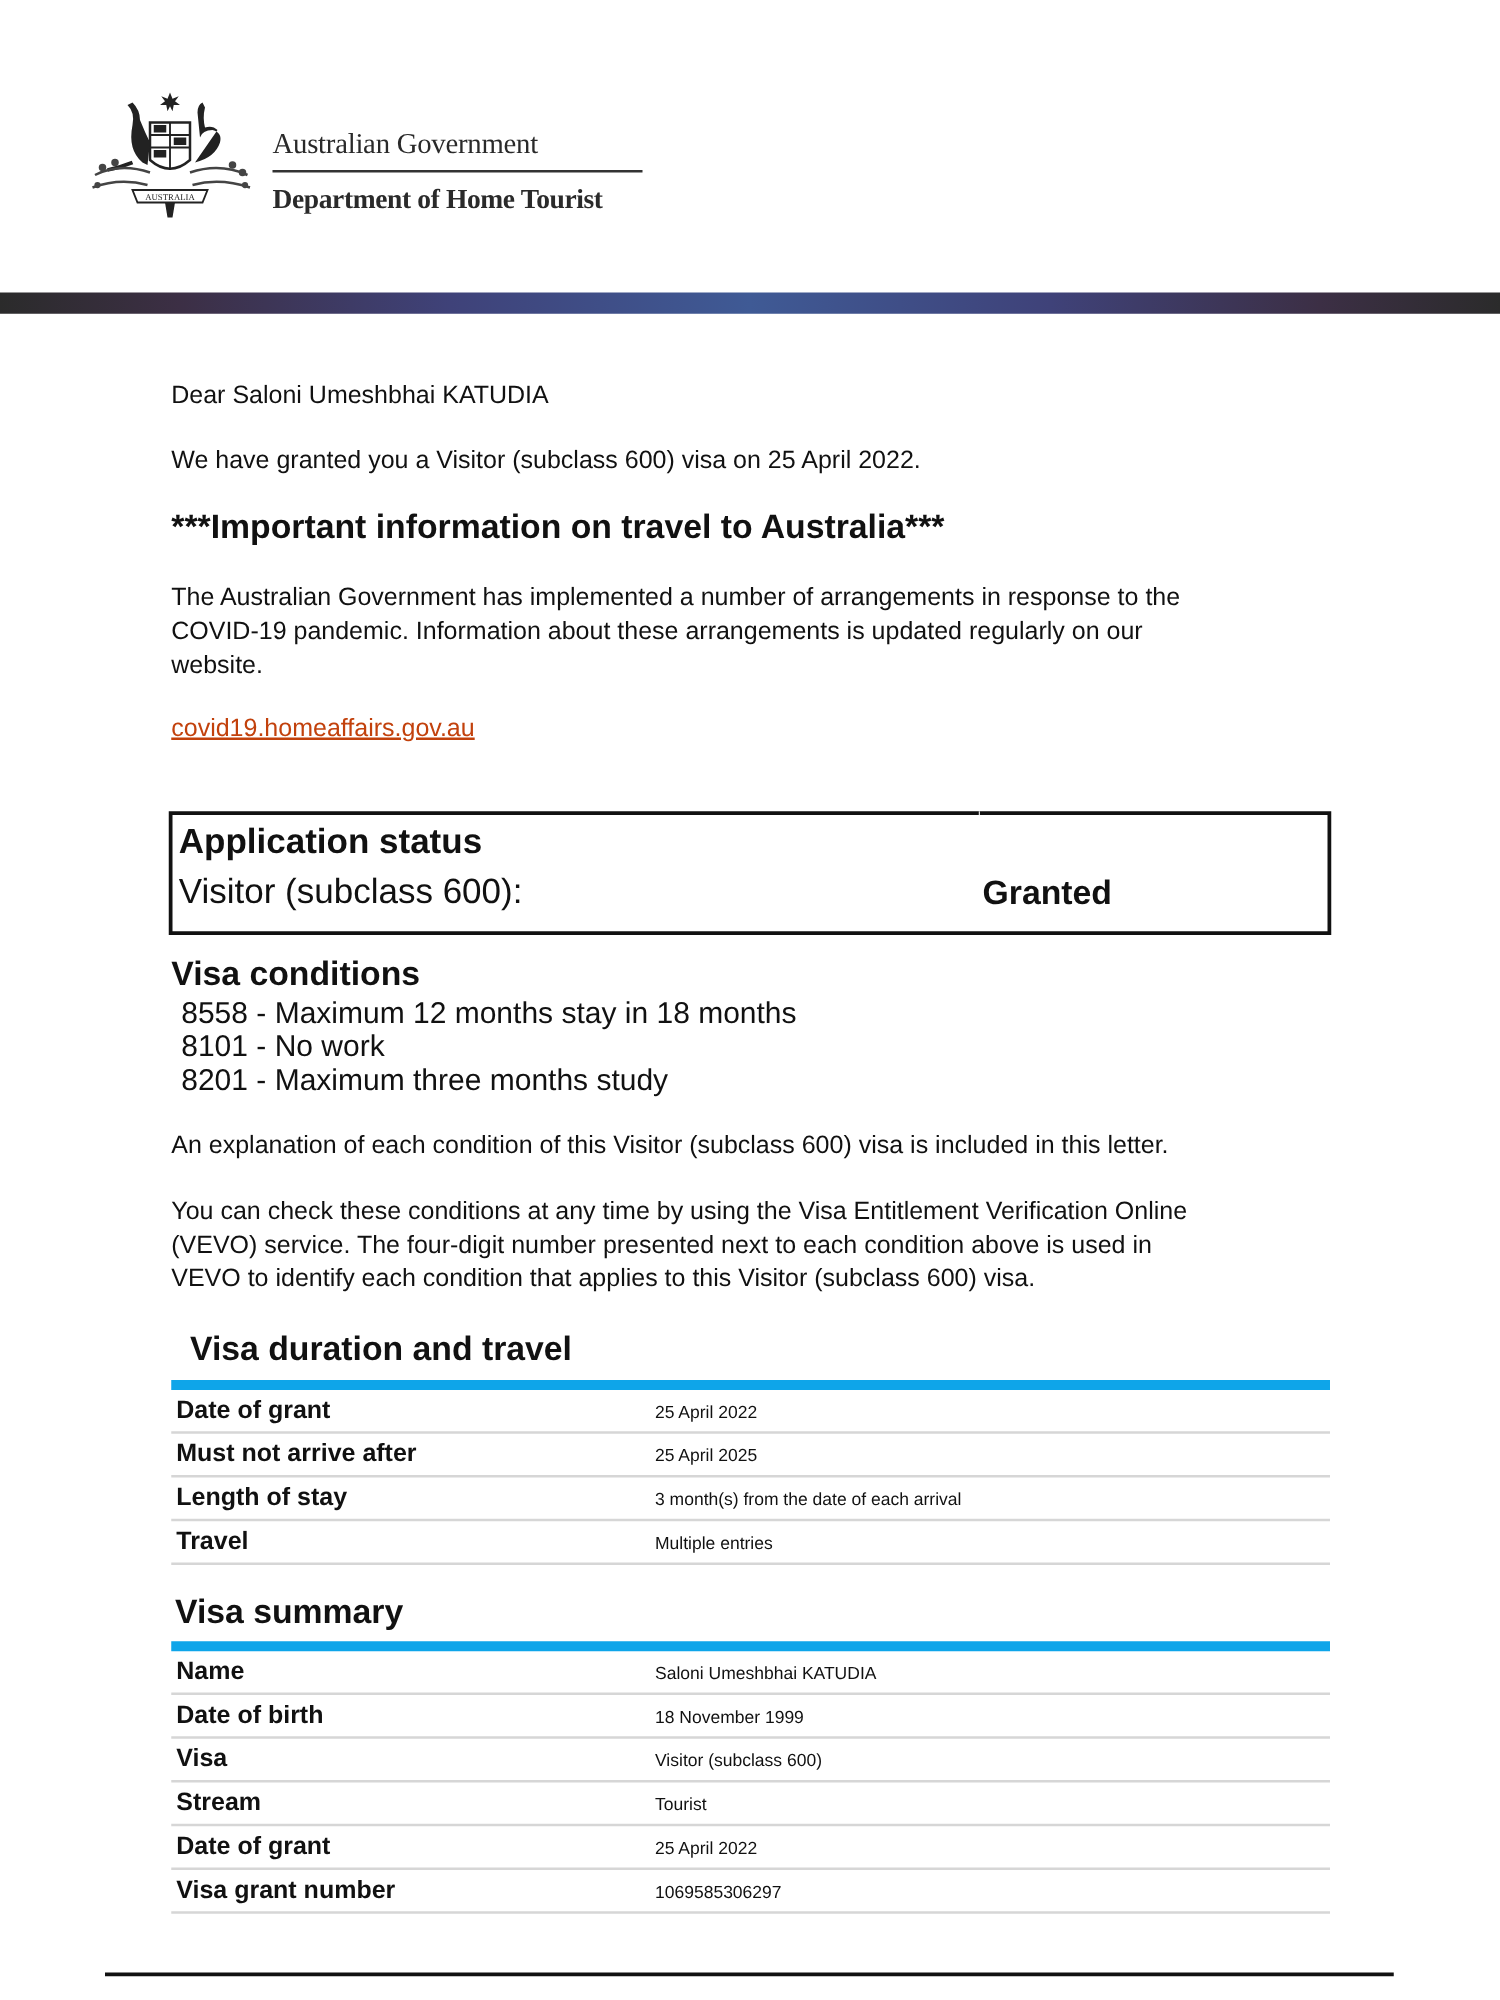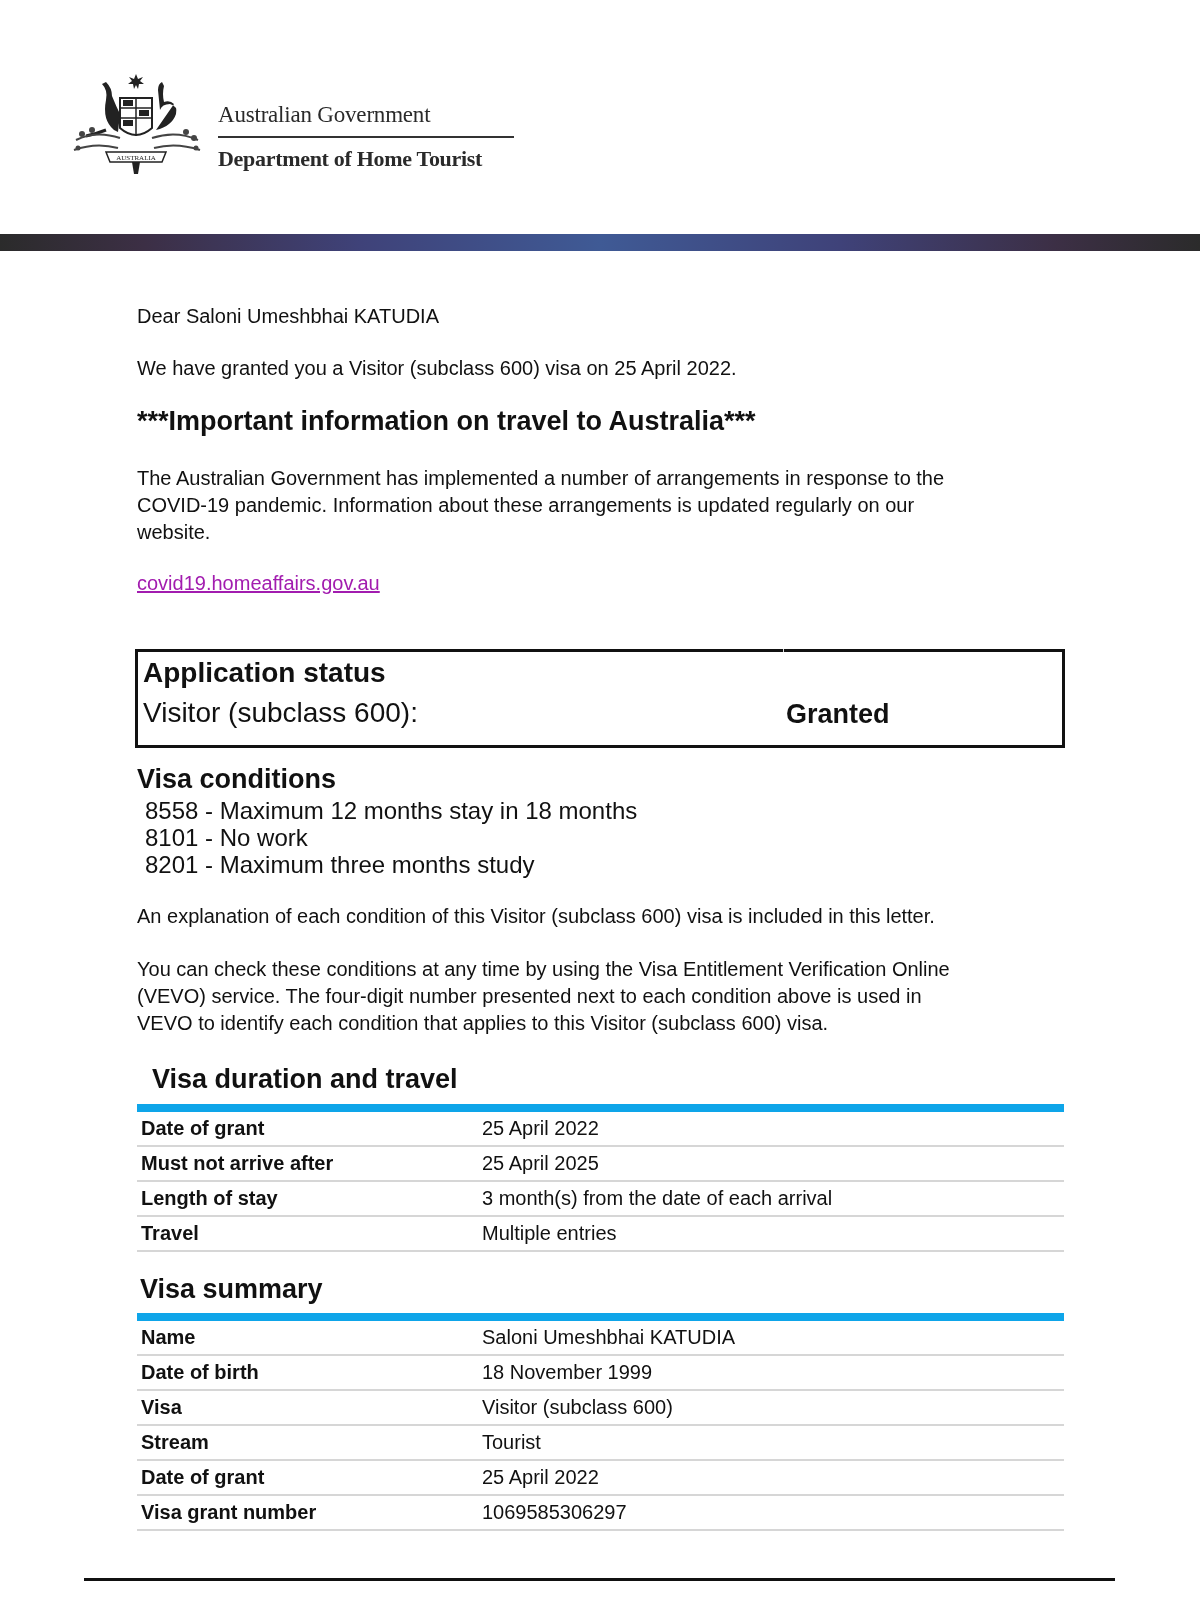--- a/index.html
+++ b/index.html
@@ -12,35 +12,35 @@
   .gov-title { font-family: "Liberation Serif", serif; font-weight: normal; font-size: 23px; color: #2a2a2a; letter-spacing: -0.2px; line-height: 30px; }
   .gov-rule { height: 2px; background: #333; margin: 6px 0 6px 0; width: 296px; }
   .gov-dept { font-family: "Liberation Serif", serif; font-weight: bold; font-size: 22px; color: #2a2a2a; letter-spacing: -0.3px; line-height: 30px; }
 
   .band { position: absolute; left: 0; top: 234px; width: 1200px; height: 17px;
     background: linear-gradient(90deg, #2b2b2b 0%, #3c2f45 12%, #3f4279 30%, #3f5a95 50%, #3f4279 70%, #3c2f45 88%, #2b2b2b 100%); }
 
   .content { position: absolute; left: 137px; top: 0; width: 930px; }
   .p { position: absolute; left: 0; font-size: 20px; line-height: 27px; color: #111; }
   .h-important { position: absolute; left: 0; font-size: 27px; font-weight: bold; line-height: 32px; }
-  .link { color: #a21caf; text-decoration: underline; }
+  .link { color: #c2410c; text-decoration: underline; }
 
   .status-box { position: absolute; left: 135px; top: 649px; width: 930px; height: 99px; border: 3px solid #111; }
   .status-box .divider-tick { position: absolute; left: 645px; top: -3px; width: 1px; height: 3px; background: #ddd; }
   .status-title { position: absolute; left: 5px; top: 4px; font-size: 28px; font-weight: bold; line-height: 34px; }
   .status-label { position: absolute; left: 5px; top: 44px; font-size: 28px; line-height: 34px; }
   .status-value { position: absolute; left: 648px; top: 45px; font-size: 27px; font-weight: bold; line-height: 34px; }
 
   .h2 { position: absolute; font-size: 27px; font-weight: bold; line-height: 32px; }
   .cond-list { position: absolute; left: 8px; font-size: 24px; line-height: 27px; }
 
   .kv-table { position: absolute; left: 137px; width: 927px; border-top: 8px solid #0ea5e9; }
   .kv-row { display: flex; height: 35px; border-bottom: 2px solid #d6d6d6; align-items: center; }
   .kv-key { width: 345px; padding-left: 4px; font-size: 20px; font-weight: bold; }
-  .kv-val { flex: 1; font-size: 20px; }
+  .kv-val { flex: 1; font-size: 14px; margin-left: 42px; }
 
   .footer-rule { position: absolute; left: 84px; top: 1578px; width: 1031px; height: 3px; background: #111; }
 </style>
 </head>
 <body>
 
 <div class="header">
   <svg class="crest" viewBox="0 0 140 108">
 
     <polygon points="70,4 72,9 77,7 74,11 78,14 73,14 72,19 70,15 68,19 67,14 62,14 66,11 63,7 68,9" fill="#222"></polygon>

